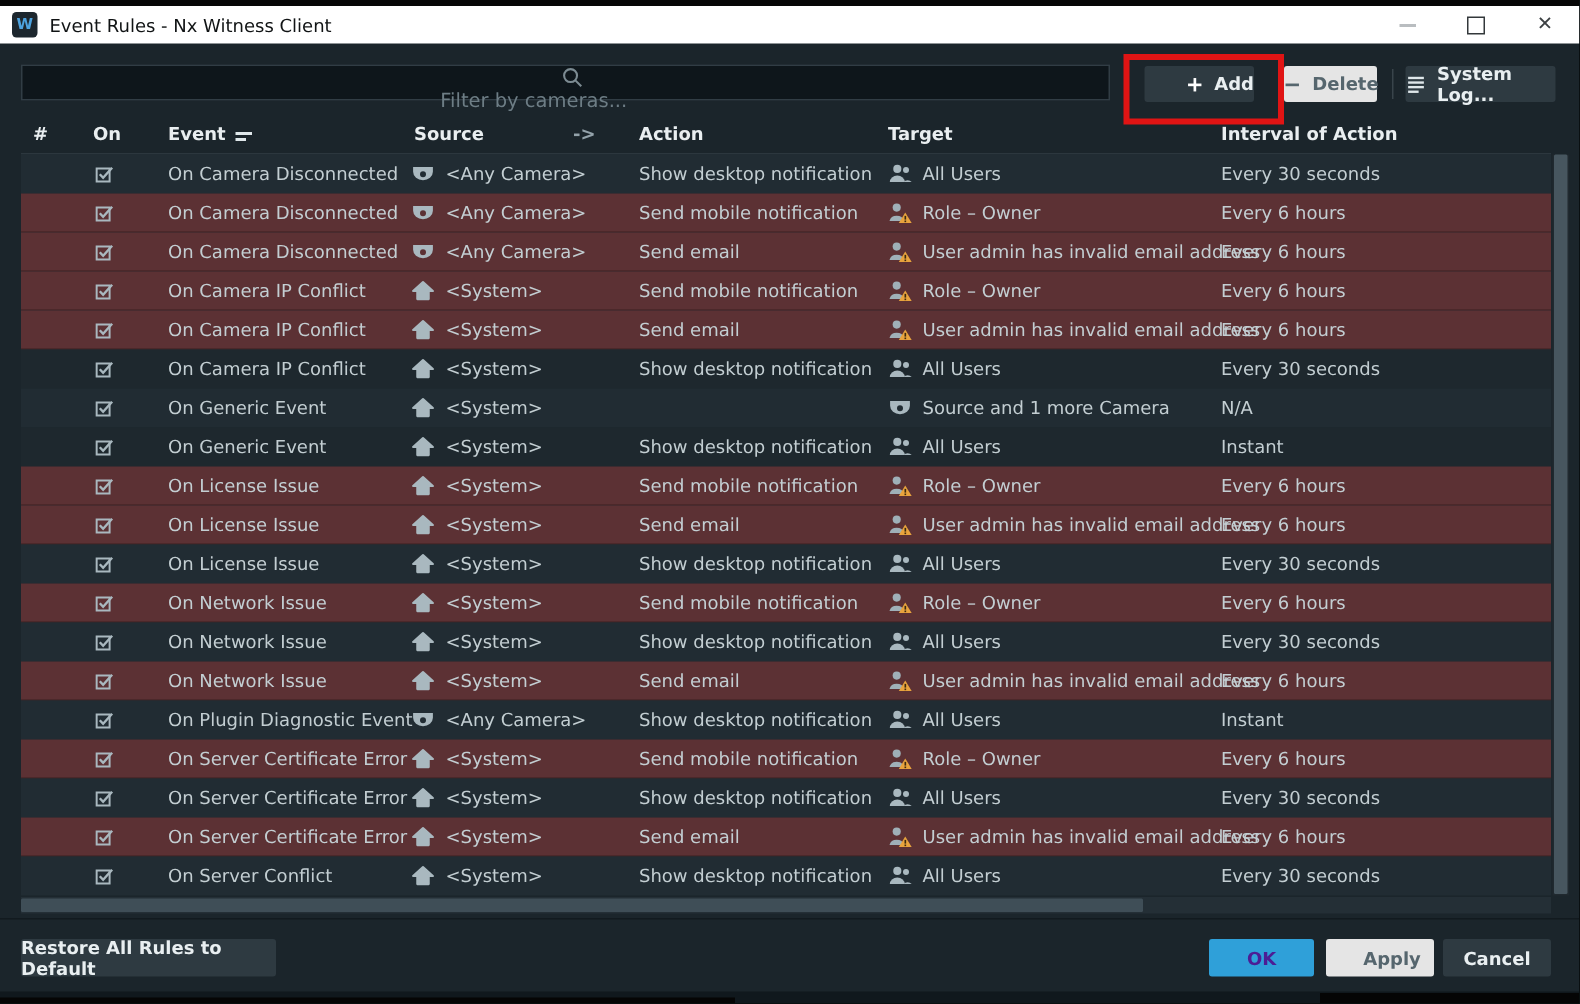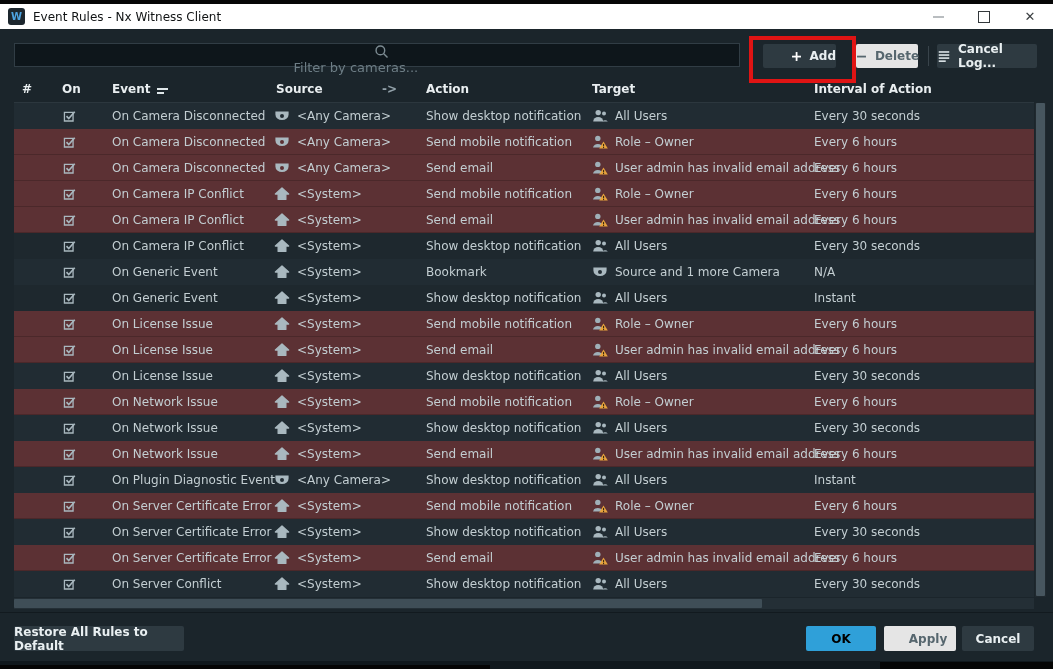--- a/index.html
+++ b/index.html
@@ -76,21 +76,21 @@
 
   
   .hscroll-track { left:14px; top:598px; width:1020px; height:11px; background:#242f36; }
   .hscroll-thumb { left:14px; top:599px; width:748px; height:9px; background:#3f4e57; border-radius:1px; }
   .vscroll-track { left:1035px; top:103px; width:11px; height:494px; background:#20292f; }
   .vscroll-thumb { left:1036px; top:103px; width:9px; height:493px; background:#47565f; border-radius:1px; }
 
   
   .footer-line { left:0; top:612px; width:1053px; height:1px; background:#121a1f; }
   .restore-btn { left:14px; top:626px; width:170px; height:25px; }
-  .ok-btn     { left:806px; top:626px; width:70px; height:25px; background:#2fa0d9; color:#000000; }
+  .ok-btn     { left:806px; top:626px; width:70px; height:25px; background:#2fa0d9; color:#4c1d95; }
   .apply-btn  { left:884px; top:626px; width:72px; height:25px;padding-left:16px; }
   .cancel-btn { left:962px; top:626px; width:72px; height:25px; }
 </style>
 </head>
 <body>
 
 <svg width="0" height="0" style="position:absolute">
   <symbol id="icon-camera" viewBox="0 0 16 16">
     <path fill="currentColor" fill-rule="evenodd" d="M1.4 3.4 h13.2 v3.1 a6.6 5.6 0 0 1 -13.2 0 Z M8 6.1 a2 2 0 1 0 0 4 a2 2 0 0 0 0 -4 Z"></path>
   </symbol>
@@ -173,21 +173,21 @@
       </svg>
     <span>Delete</span>
   </div>
 
   <div class="abs toolbar-sep"></div>
 
   <div class="abs btn eventlog-btn">
     <svg class="icon" style="width:14px;height:14px;color:#dfe7ea">
         <use href="#icon-list"></use>
       </svg>
-    <span>Cancel Log...</span>
+    <span>System Log...</span>
   </div>
 
   <div class="abs thead">
     <span class="h" style="left:22px">#</span>
     <span class="h" style="left:62px">On</span>
     <span class="h" style="left:112px">
       <span>Event</span><span class="sort-ico"><i class="b1"></i><i class="b2"></i></span>
     </span>
     <span class="h" style="left:276px">Source</span>
     <span class="h dim" style="left:382px">-&gt;</span>
@@ -349,21 +349,20 @@
           <use href="#icon-checkbox"></use>
           </svg>
       </span>
       <span class="cell c-event">On Generic Event</span>
       <span class="cell c-source">
         <svg class="icon">
             <use href="#icon-system"></use>
           </svg>
         <span class="txt">&lt;System&gt;</span>
       </span>
-      <span class="cell c-action">Bookmark</span>
       <span class="cell c-target">
         <svg class="icon">
             <use href="#icon-camera"></use>
           </svg>
         <span class="txt">Source and 1 more Camera</span>
       </span>
       <span class="cell c-interval">N/A</span>
     </div>
 
     <div class="row">

